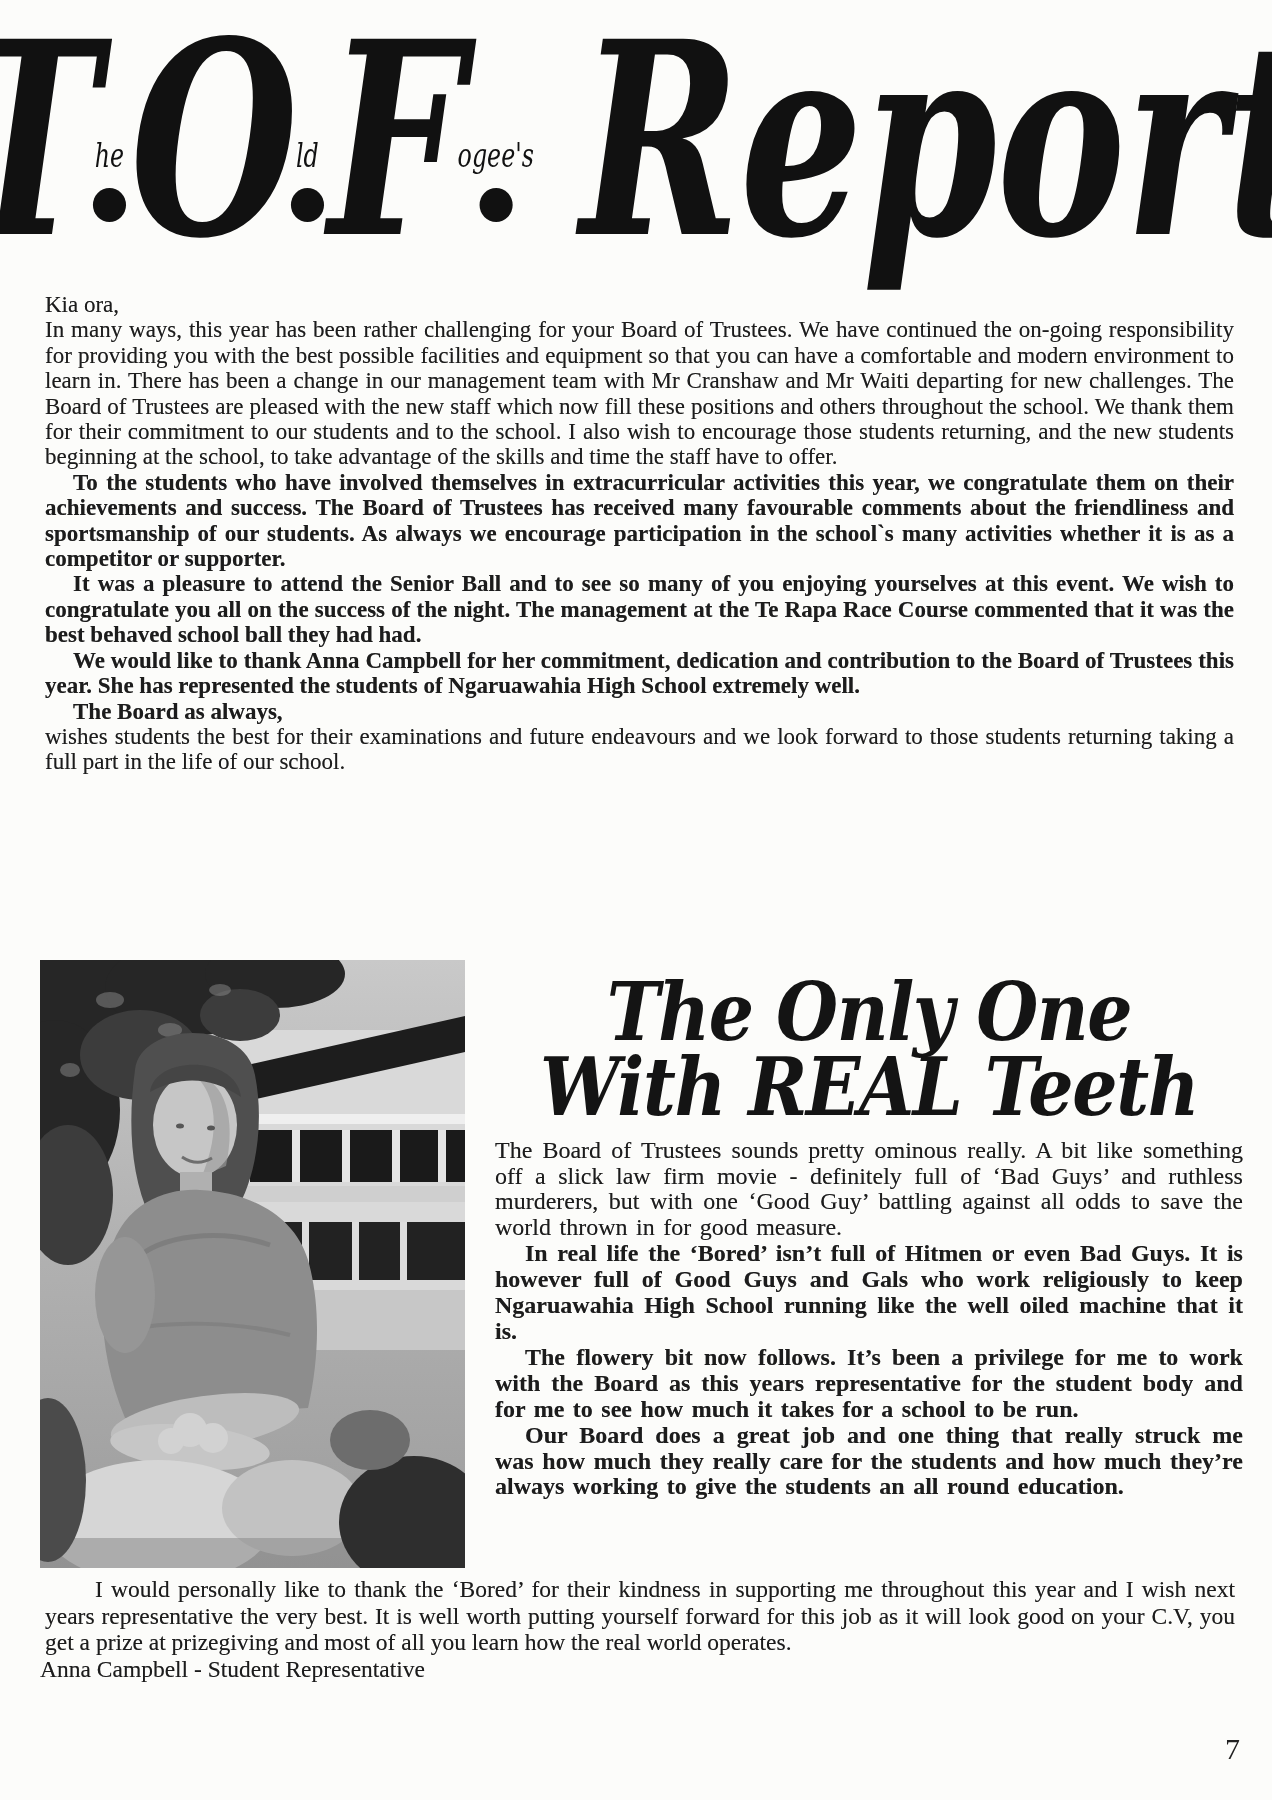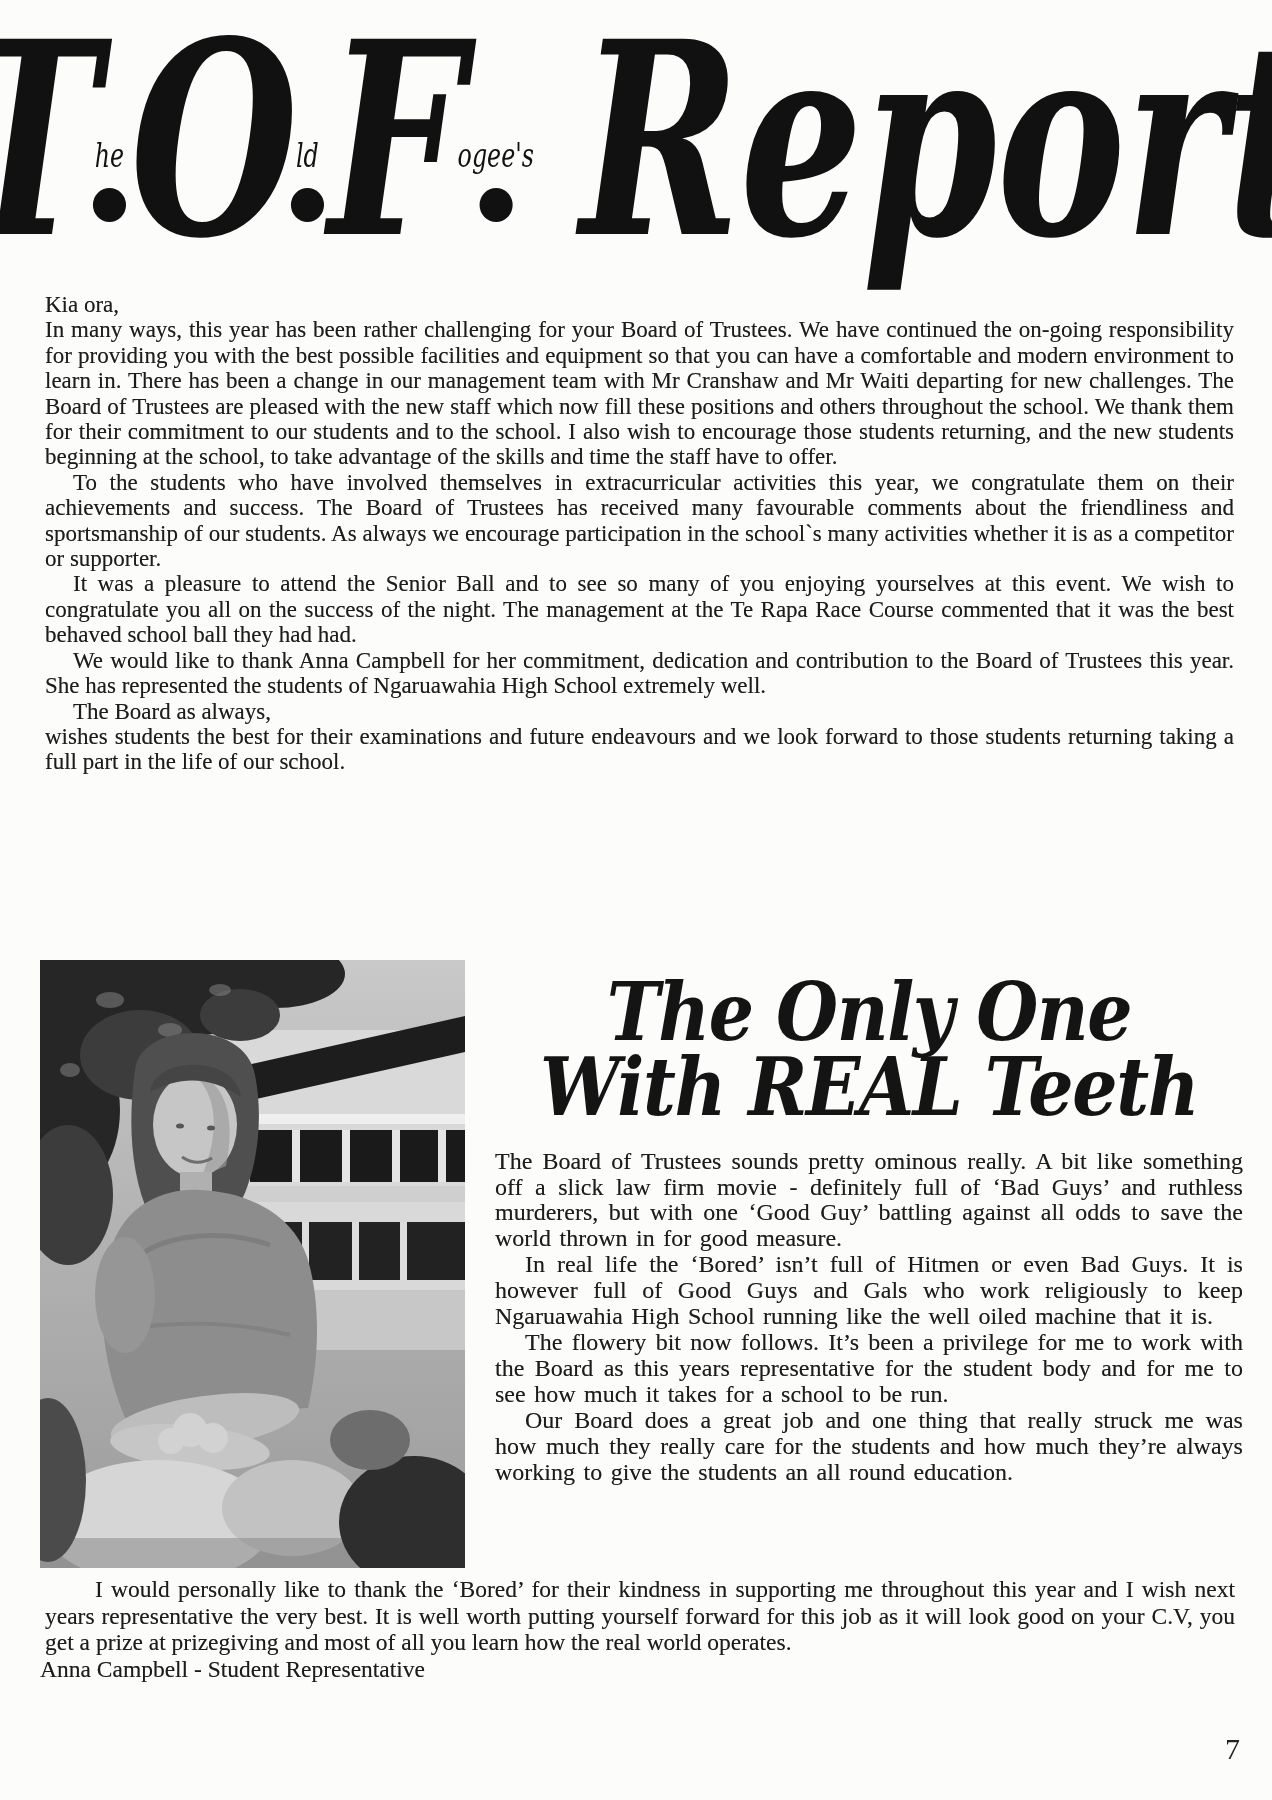--- a/index.html
+++ b/index.html
@@ -29,39 +29,39 @@
   .mast-dot{width:46px;height:34px;border-radius:50%;background:#111;margin-top:16px;}
   .mast-report{display:block;font-size:268px;line-height:1;margin-left:58px;}
   
   .article1{
     position:absolute;top:292px;left:45px;right:38px;
     font-size:23px;line-height:25.4px;
     text-align:justify;
     text-shadow:0 0 0.5px rgba(20,20,20,0.45);
   }
   .article1 p{margin:0;}
-  .ind{text-indent:28px;}
+  .ind{text-indent:28px;font-weight:bold;}
   
   .main{position:absolute;top:960px;left:40px;right:37px;}
   .feature-row{display:flex;align-items:flex-start;}
   .photo{width:425px;height:608px;flex:0 0 425px;background:#a9a9a9;}
   .photo svg{display:block;}
   .feature-col{flex:1;padding-left:30px;}
   .headline{
     text-align:center;
     font-family:"DejaVu Serif", serif;
     font-style:italic;font-weight:bold;
     font-size:81px;line-height:0.93;
     letter-spacing:-0.02em;
     color:#141414;
     margin-top:14px;
   }
   .headline span{display:inline-block;transform:scaleX(0.88);white-space:nowrap;}
   .feature-col .body{
-    margin-top:24px;
+    margin-top:13px;
     font-size:24px;line-height:25.9px;
     text-align:justify;
     word-spacing:2.5px;
     text-shadow:0 0 0.5px rgba(20,20,20,0.45);
   }
   .feature-col .body p{margin:0;}
   .feature-col .ind{text-indent:30px;}
   
   .closing{
     margin-top:8px;

